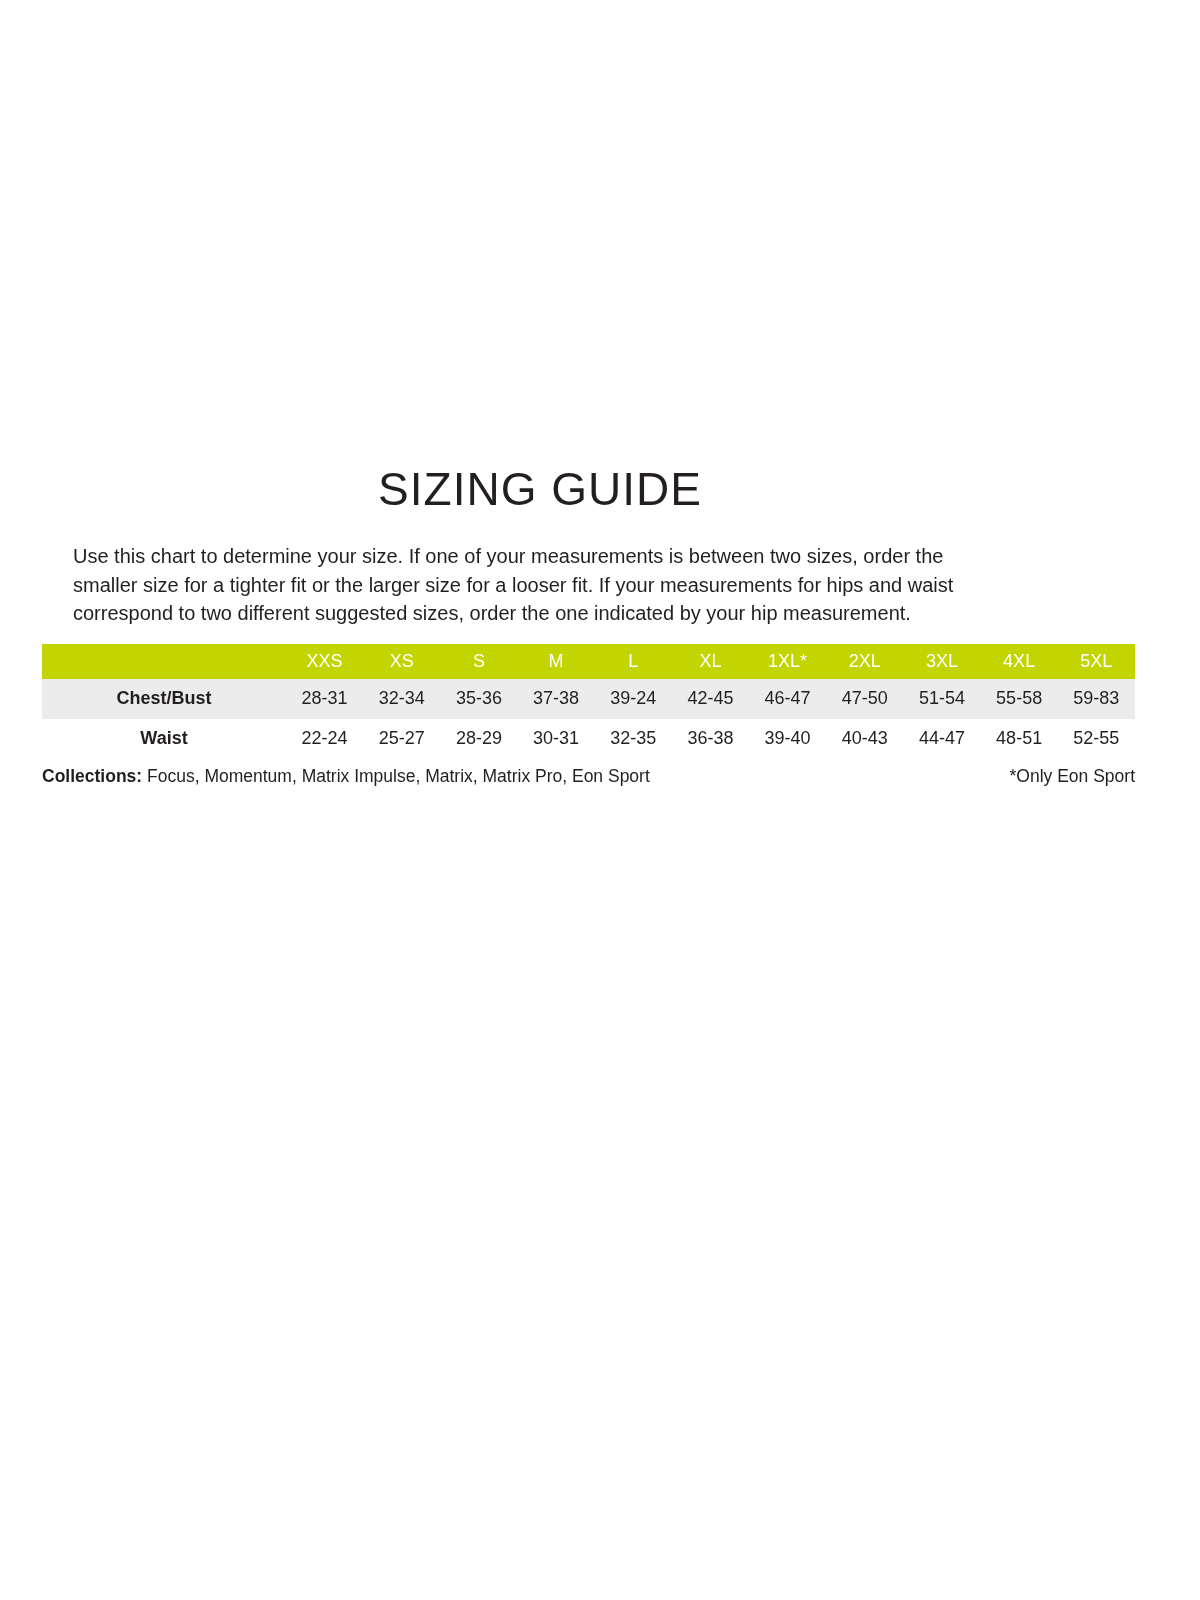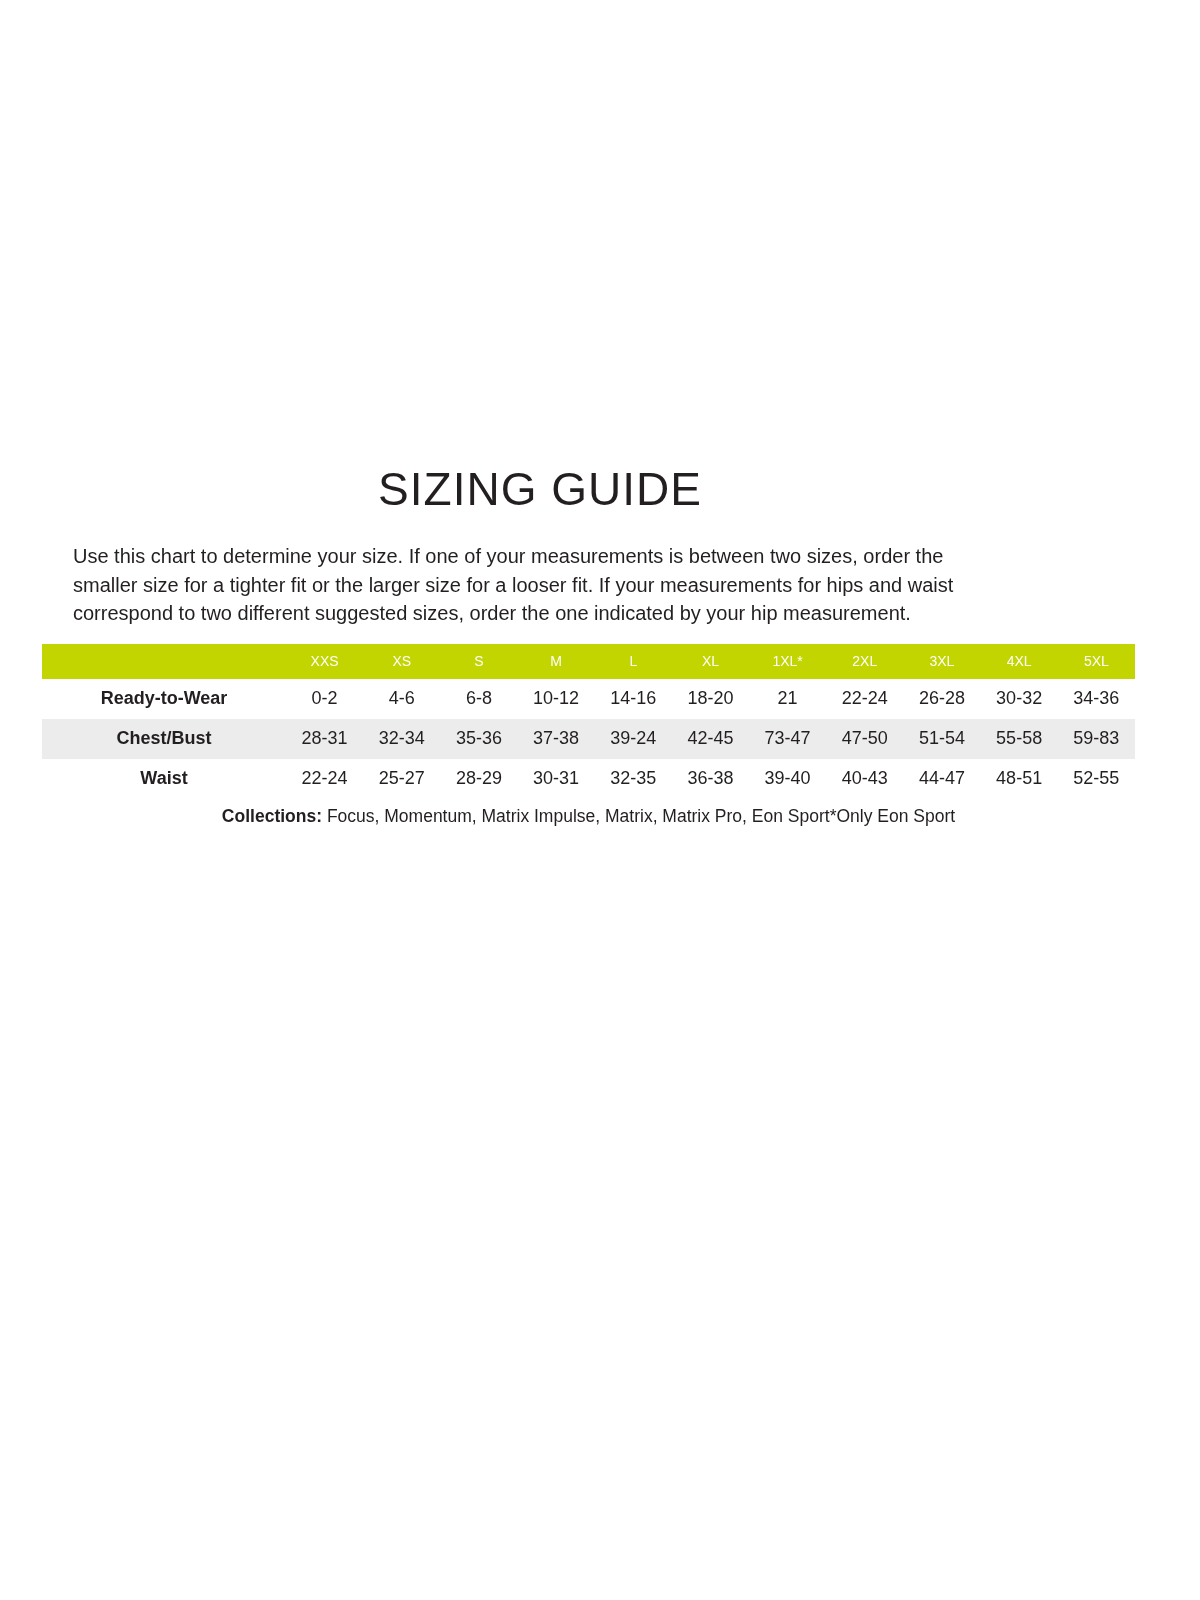--- a/index.html
+++ b/index.html
@@ -50,21 +50,21 @@
     width:1093px;
     border-collapse:collapse;
     table-layout:fixed;
     font-size:18px;
   }
   table.size-table col.label-col{width:244px;}
   table.size-table thead th{
     background:var(--header-bg);
     color:var(--header-text);
     font-weight:400;
-    font-size:14px;
+    font-size:18px;
     height:35px;
     text-align:center;
     padding:0;
   }
   table.size-table tbody td{
     height:40px;
     text-align:center;
     padding:0;
     font-weight:400;
     color:var(--text);
@@ -72,21 +72,21 @@
   table.size-table tbody td.row-label{
     font-weight:700;
   }
   table.size-table tbody tr.alt td{
     background:var(--row-alt-bg);
   }
   .footer-line{
     width:1093px;
     margin:7px 0 0 42px;
     display:flex;
-    justify-content:center;
+    justify-content:space-between;
     align-items:baseline;
     font-size:17.5px;
     color:var(--text);
   }
   .footer-left .bold{font-weight:700;}
 </style>
 </head>
 <body>
 
 <div class="page">
@@ -110,43 +110,29 @@
           <th>L</th>
           <th>XL</th>
           <th>1XL*</th>
           <th>2XL</th>
           <th>3XL</th>
           <th>4XL</th>
           <th>5XL</th>
         </tr>
     </thead>
     <tbody id="table-body">
-        <tr>
-          <td class="row-label">Ready-to-Wear</td>
-          <td>0-2</td>
-          <td>4-6</td>
-          <td>6-8</td>
-          <td>10-12</td>
-          <td>14-16</td>
-          <td>18-20</td>
-          <td>21</td>
-          <td>22-24</td>
-          <td>26-28</td>
-          <td>30-32</td>
-          <td>34-36</td>
-        </tr>
         <tr class="alt">
           <td class="row-label">Chest/Bust</td>
           <td>28-31</td>
           <td>32-34</td>
           <td>35-36</td>
           <td>37-38</td>
           <td>39-24</td>
           <td>42-45</td>
-          <td>73-47</td>
+          <td>46-47</td>
           <td>47-50</td>
           <td>51-54</td>
           <td>55-58</td>
           <td>59-83</td>
         </tr>
         <tr>
           <td class="row-label">Waist</td>
           <td>22-24</td>
           <td>25-27</td>
           <td>28-29</td>

